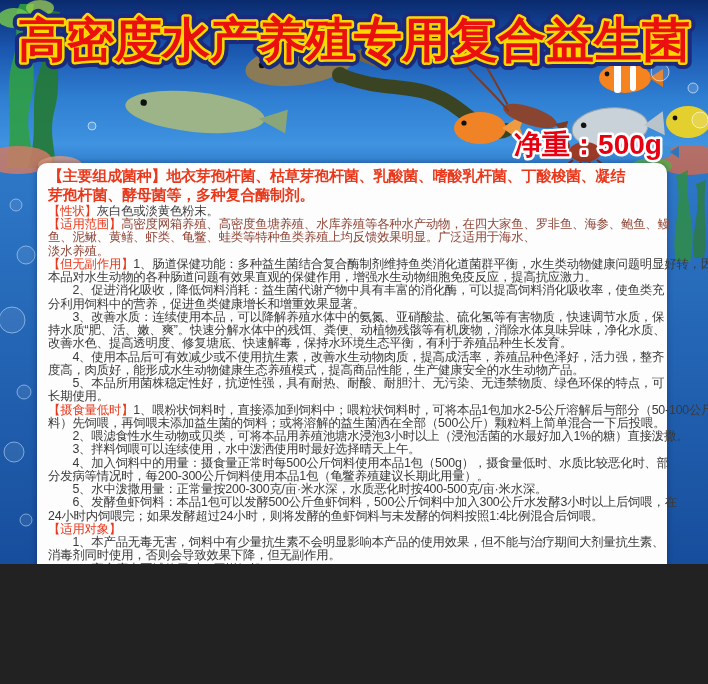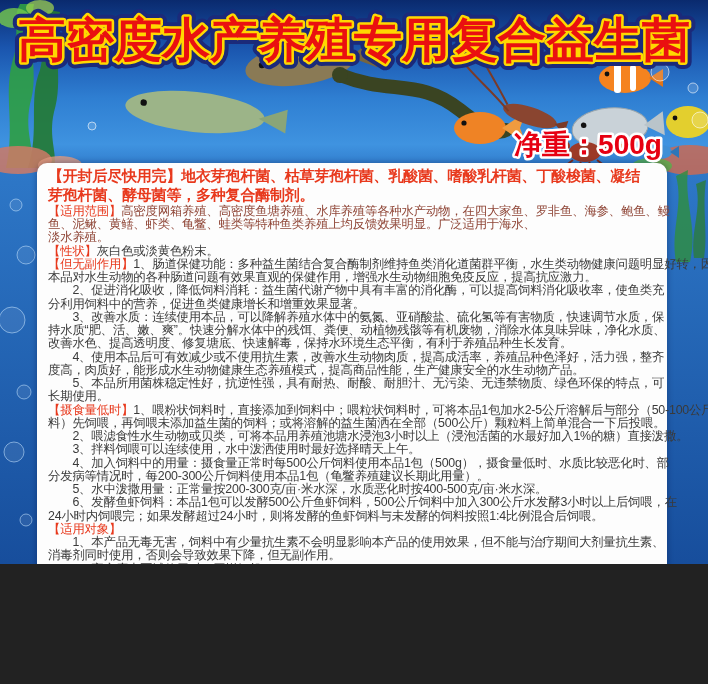--- a/index.html
+++ b/index.html
@@ -153,27 +153,27 @@
     <text class="title-main" x="354" y="50" text-anchor="middle" font-size="47" textLength="672" lengthAdjust="spacingAndGlyphs">高密度水产养殖专用复合益生菌</text>
   </svg>
 
   <svg class="weight-svg" width="220" height="40" viewBox="0 0 220 40">
     <text class="weight-text" x="110" y="30" text-anchor="middle" font-size="28">净重：500g</text>
   </svg>
 
   <div class="panel"></div>
 
   <div class="content">
-    <p class="intro"><span class="hdr">【开封后尽快用完】</span><span class="bdy">地衣芽孢杆菌、枯草芽孢杆菌、乳酸菌、嗜酸乳杆菌、丁酸梭菌、凝结
+    <p class="intro"><span class="hdr">【主要组成菌种】</span><span class="bdy">地衣芽孢杆菌、枯草芽孢杆菌、乳酸菌、嗜酸乳杆菌、丁酸梭菌、凝结
 芽孢杆菌、酵母菌等，多种复合酶制剂。</span></p>
 
+    <p class="body-sec"><span class="hdr">【性状】</span><span class="bdy">灰白色或淡黄色粉末。</span></p>
     <p class="body-sec scope"><span class="hdr">【适用范围】</span><span class="bdy">高密度网箱养殖、高密度鱼塘养殖、水库养殖等各种水产动物，在四大家鱼、罗非鱼、海参、鲍鱼、鳗
 鱼、泥鳅、黄鳝、虾类、龟鳖、蛙类等特种鱼类养殖上均反馈效果明显。广泛适用于海水、
 淡水养殖。</span></p>
-    <p class="body-sec"><span class="hdr">【性状】</span><span class="bdy">灰白色或淡黄色粉末。</span></p>
     <p class="body-sec"><span class="hdr">【但无副作用】</span><span class="bdy">1、肠道保健功能：多种益生菌结合复合酶制剂维持鱼类消化道菌群平衡，水生类动物健康问题明显好转，因为
 本品对水生动物的各种肠道问题有效果直观的保健作用，增强水生动物细胞免疫反应，提高抗应激力。
 　　2、促进消化吸收，降低饲料消耗：益生菌代谢产物中具有丰富的消化酶，可以提高饲料消化吸收率，使鱼类充
 分利用饲料中的营养，促进鱼类健康增长和增重效果显著。
 　　3、改善水质：连续使用本品，可以降解养殖水体中的氨氮、亚硝酸盐、硫化氢等有害物质，快速调节水质，保
 持水质“肥、活、嫩、爽”。快速分解水体中的残饵、粪便、动植物残骸等有机废物，消除水体臭味异味，净化水质、
 改善水色、提高透明度、修复塘底、快速解毒，保持水环境生态平衡，有利于养殖品种生长发育。
 　　4、使用本品后可有效减少或不使用抗生素，改善水生动物肉质，提高成活率，养殖品种色泽好，活力强，整齐
 度高，肉质好，能形成水生动物健康生态养殖模式，提高商品性能，生产健康安全的水生动物产品。
 　　5、本品所用菌株稳定性好，抗逆性强，具有耐热、耐酸、耐胆汁、无污染、无违禁物质、绿色环保的特点，可

